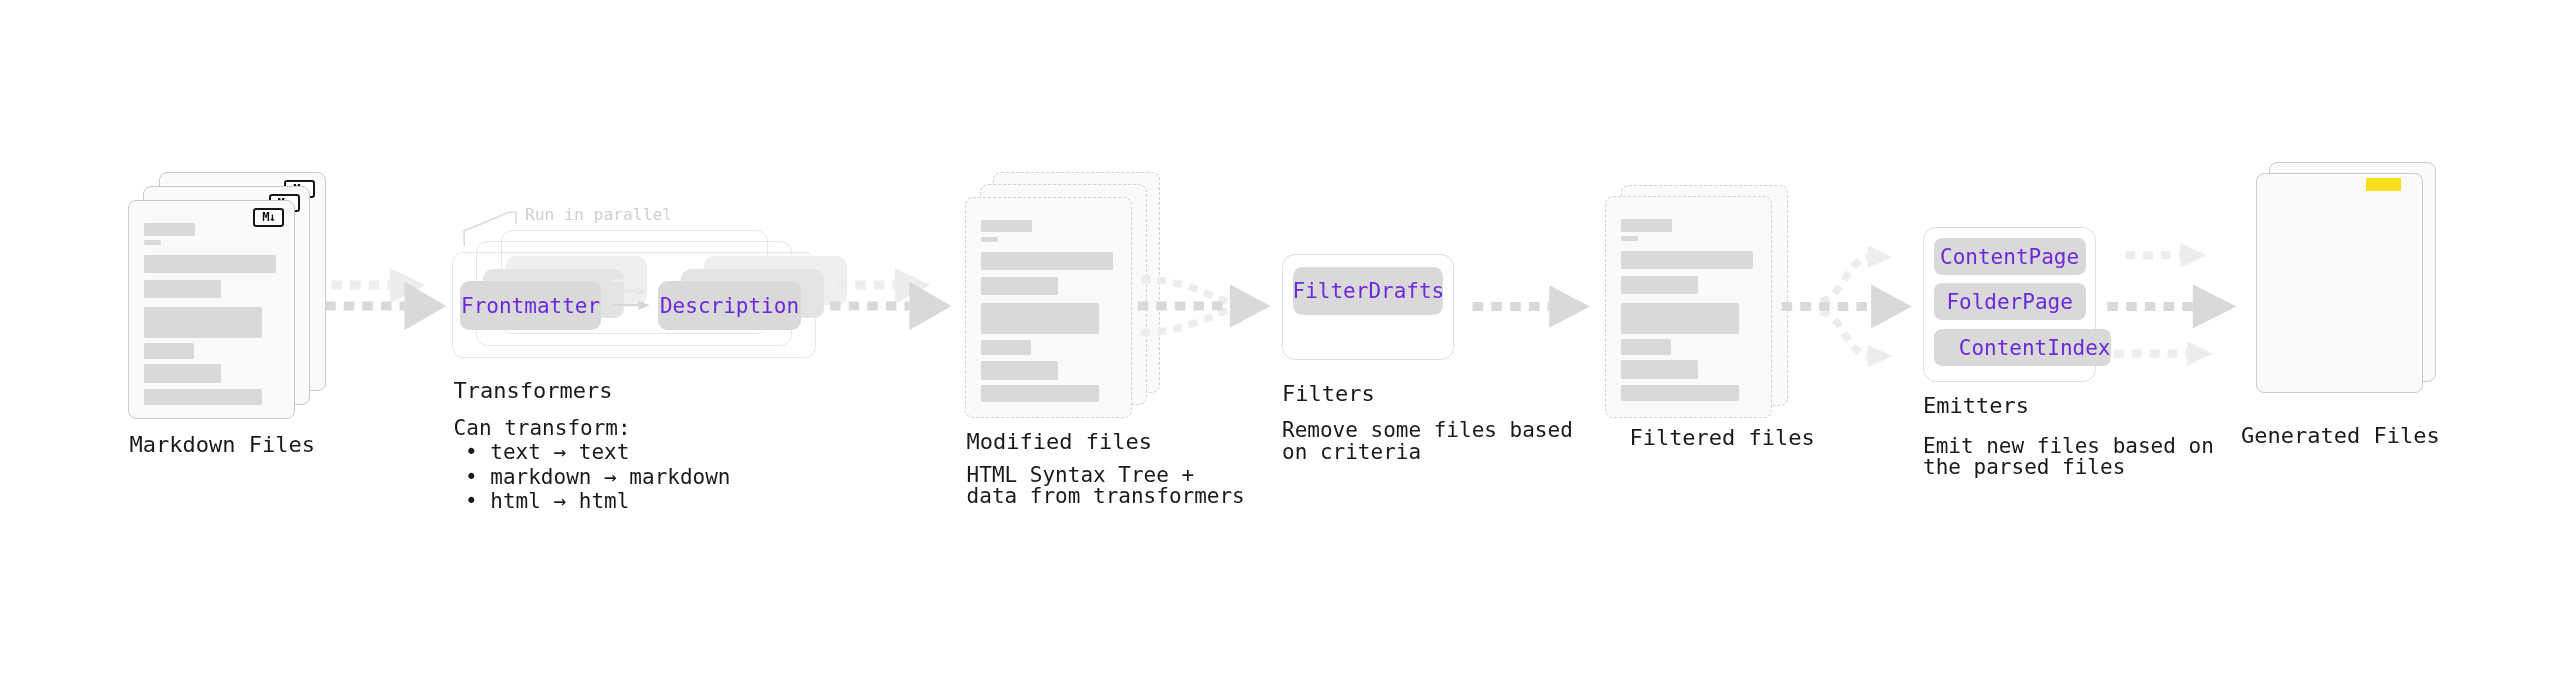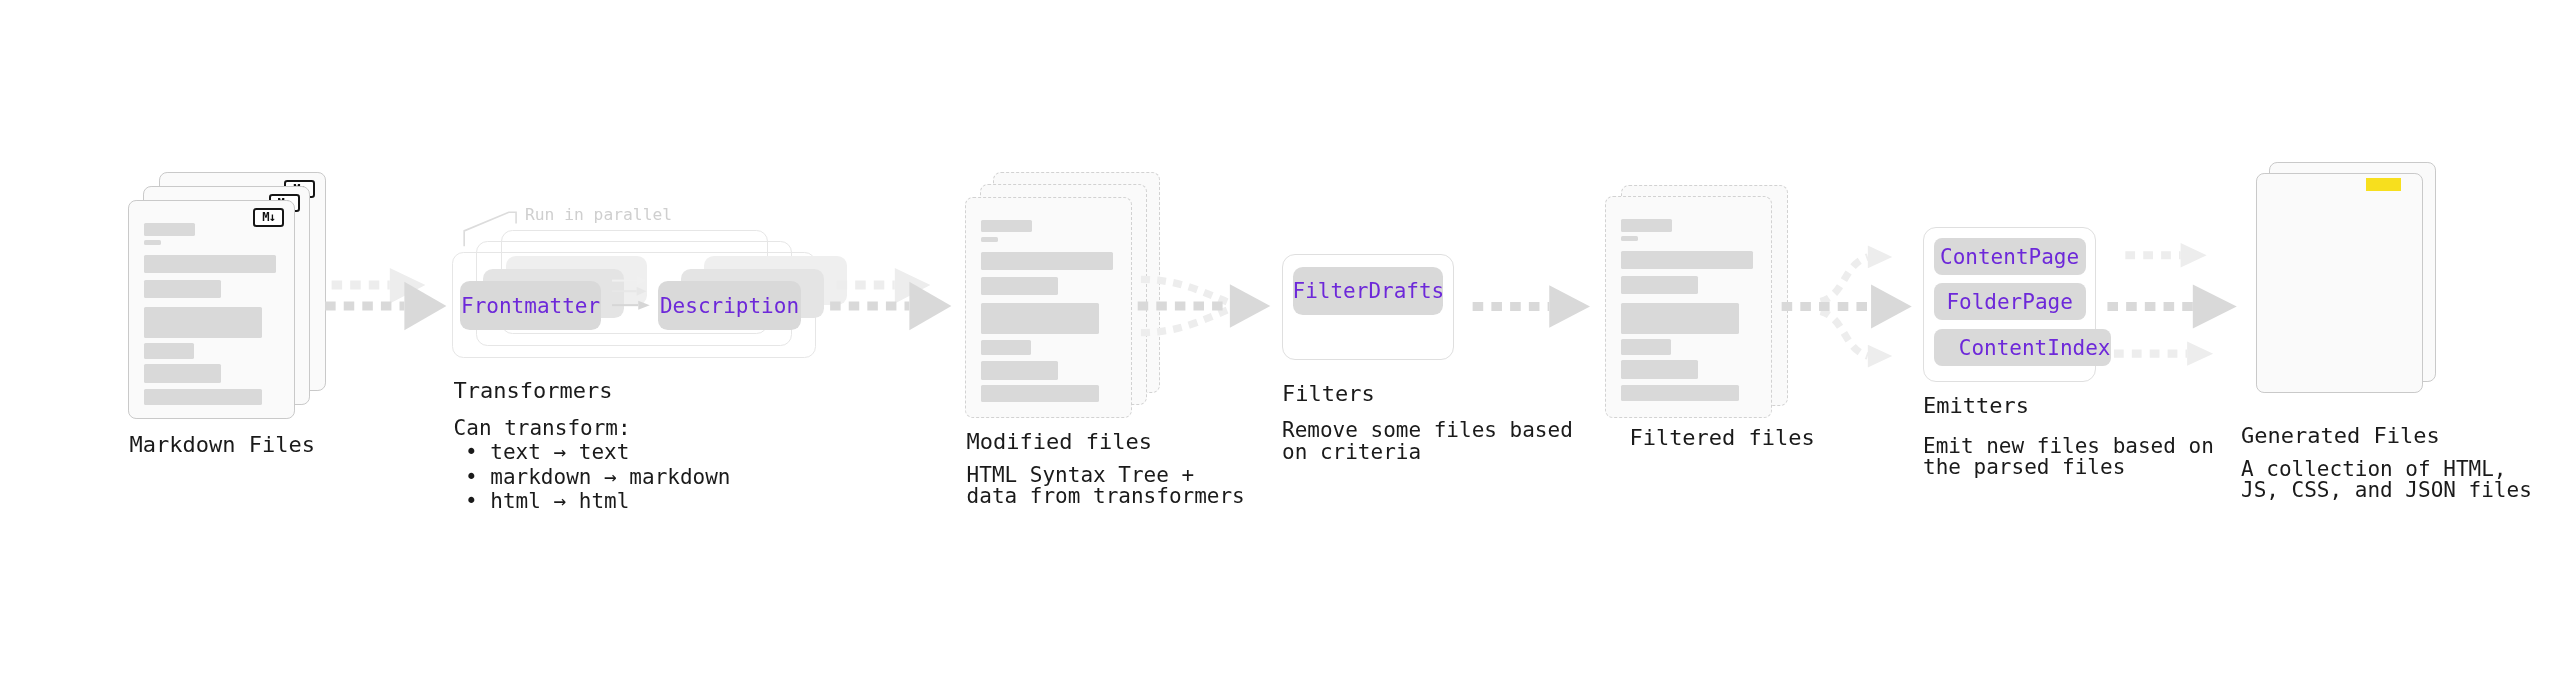--- a/index.html
+++ b/index.html
@@ -246,20 +246,16 @@
     <div class="doc" style="left:28.4px;top:0;height:220px;">
       <div class="css-badge">
         <div class="t">CSS</div>
         <div class="underbar"></div>
       </div>
     </div>
     <div class="doc" style="left:14.6px;top:11.4px;height:220px;">
       <div class="js-badge"></div>
     </div>
     <div class="doc-label" style="left:0;top:262px;">Generated Files</div>
-    <div class="desc" style="left:0;top:297px;">
-      <div>A collection of HTML,</div>
-      <div>JS, CSS, and JSON files</div>
-    </div>
   </section>
 
 </div>
 
 
 </body></html>

